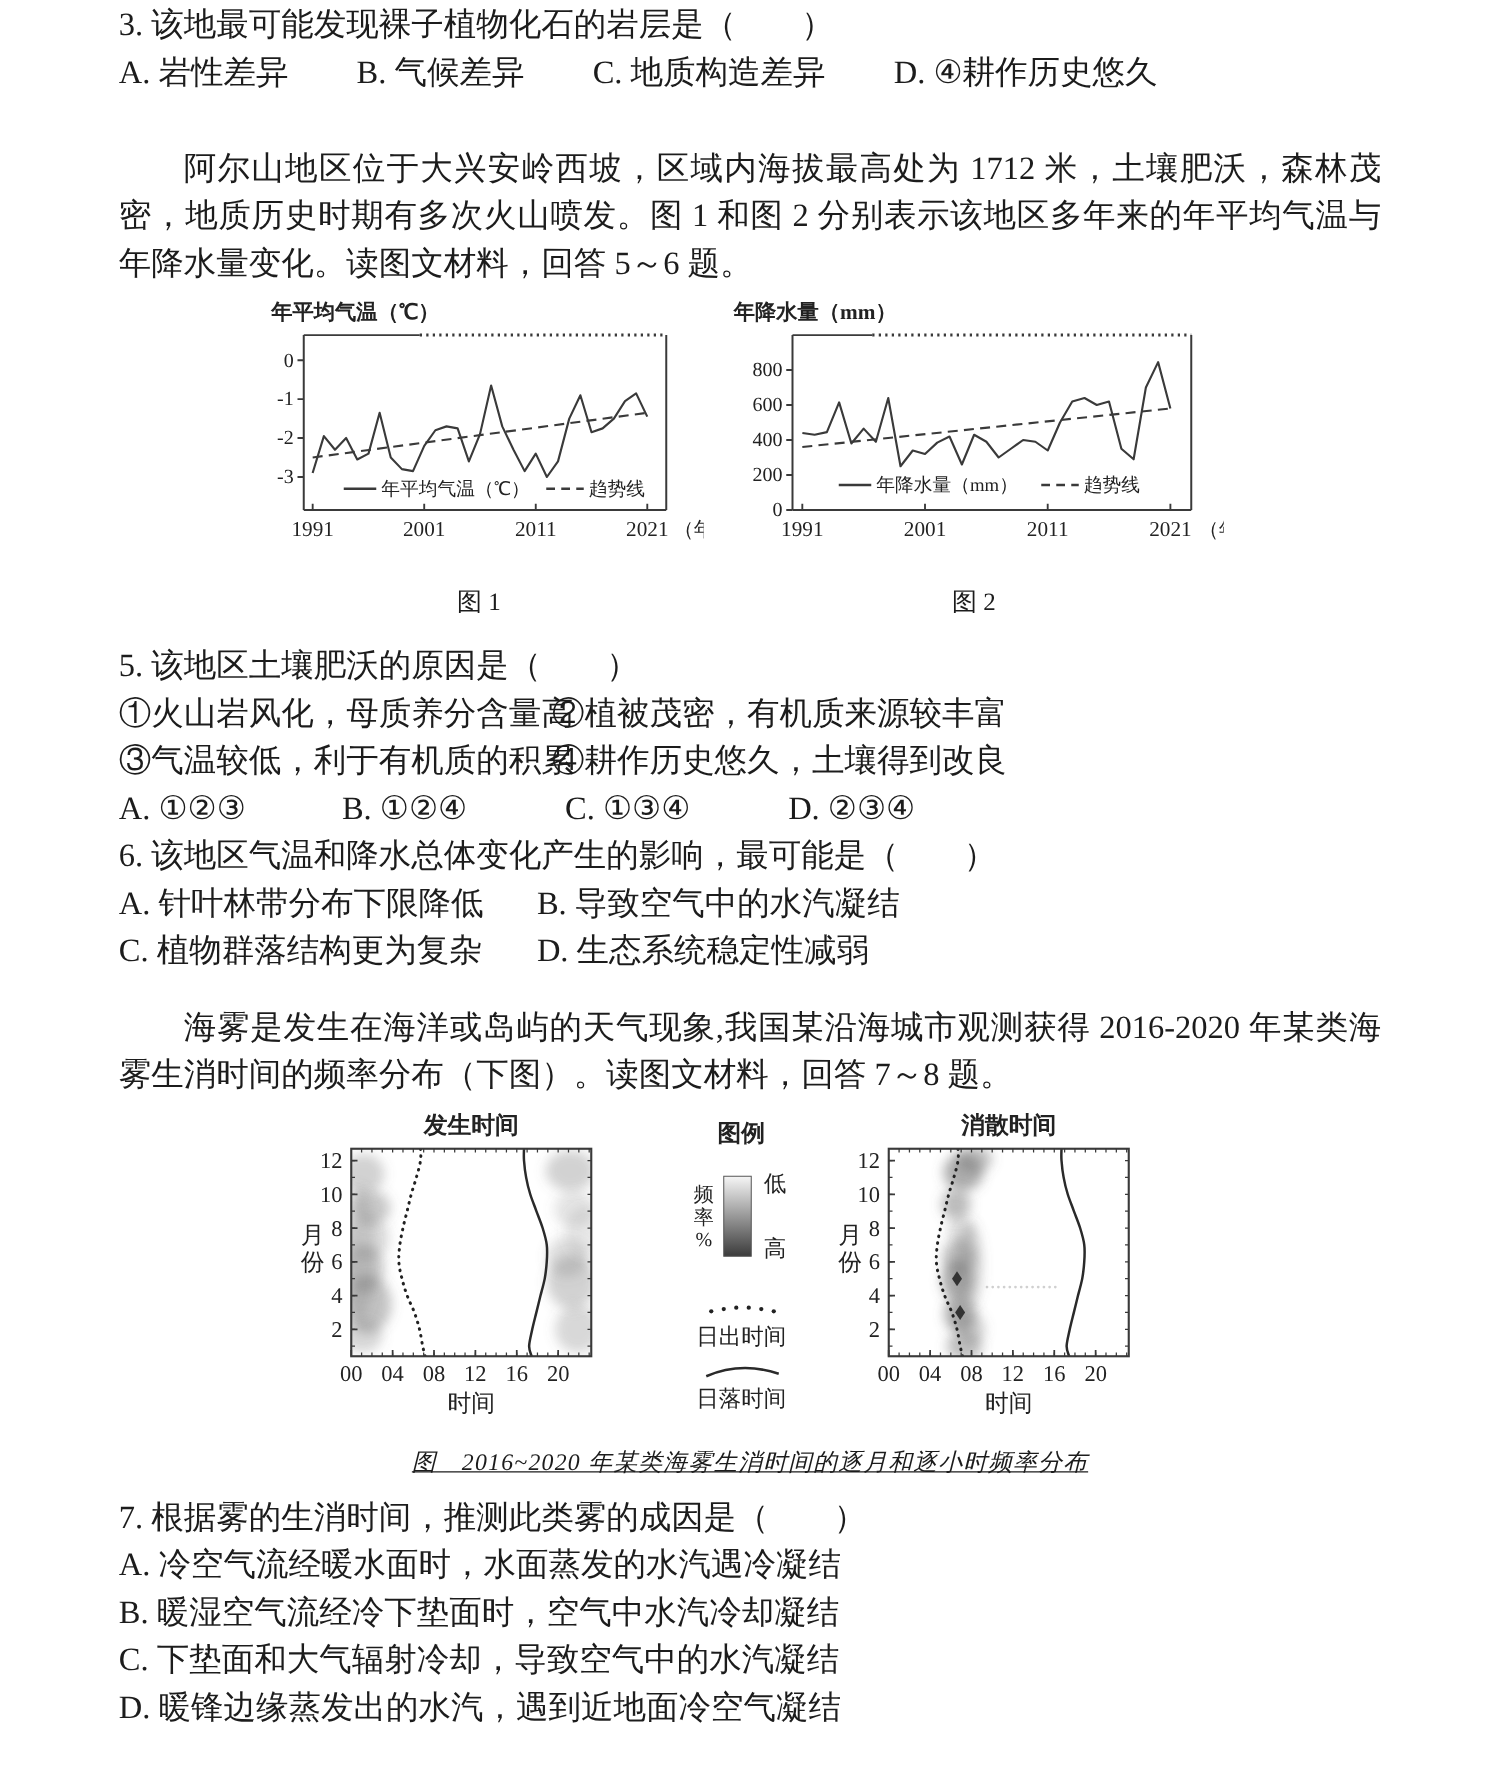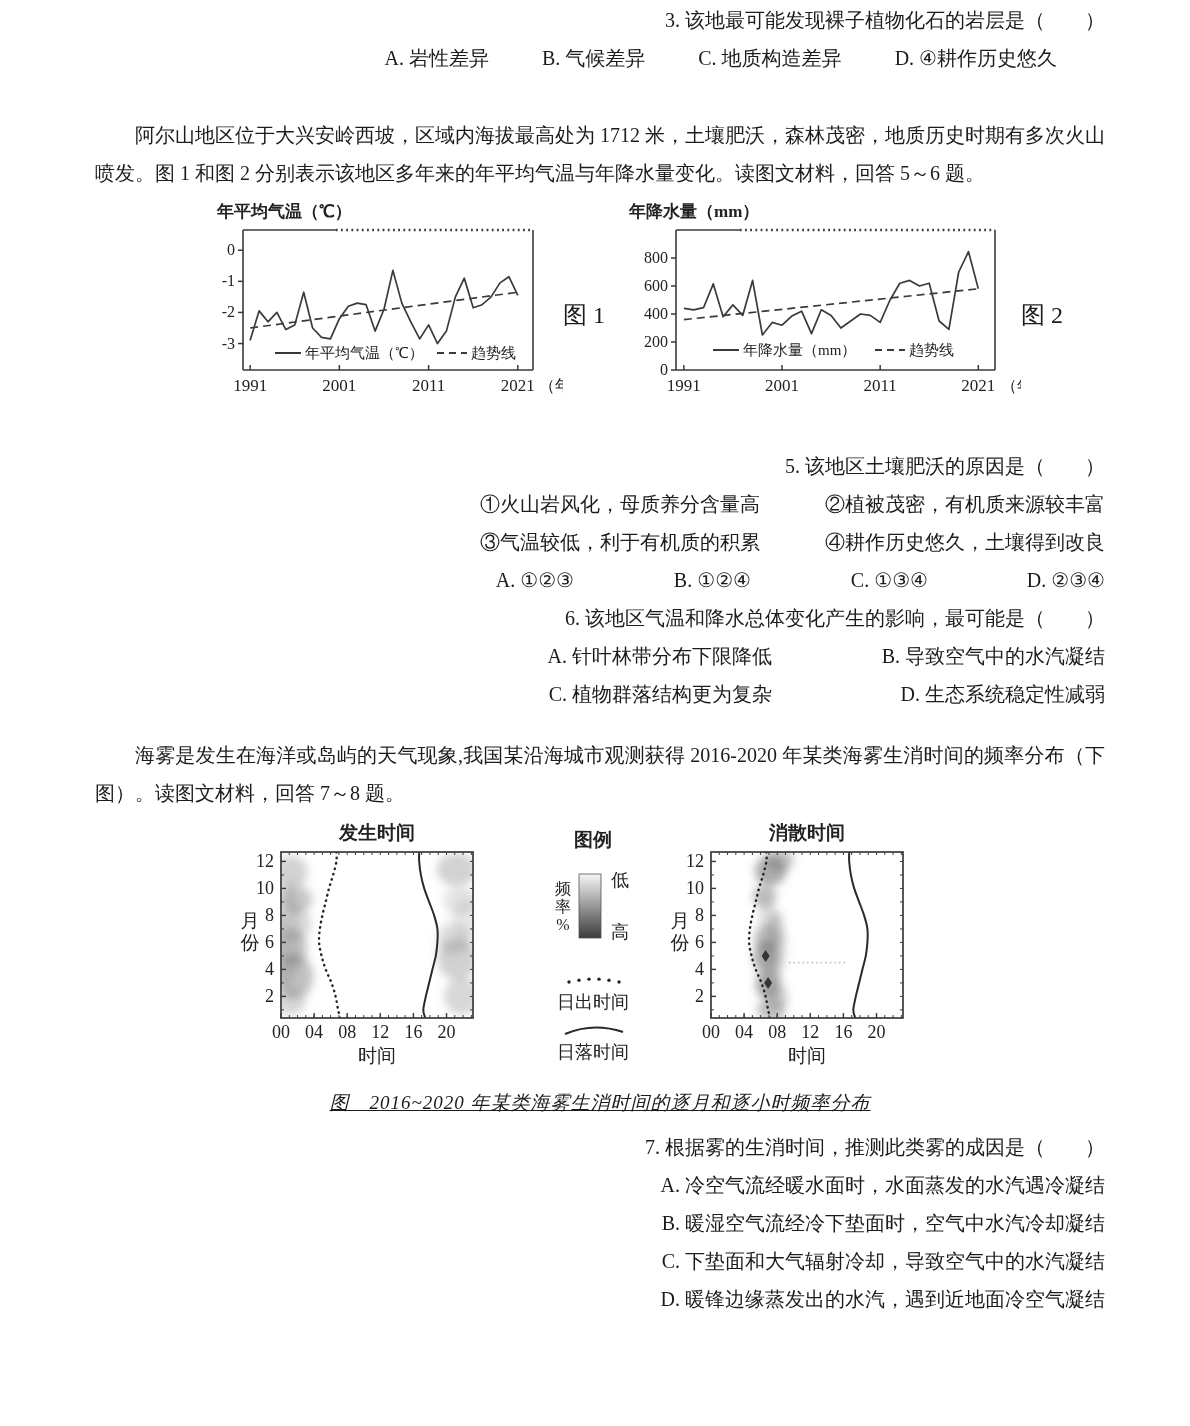--- a/index.html
+++ b/index.html
@@ -1,34 +1,34 @@
 <!DOCTYPE html>
 <html><head>
 <meta charset="utf-8">
 <style>
   html,body{margin:0;padding:0;background:#fff;}
   body{
     width:1190px;height:1426px;box-sizing:border-box;
     padding:8px 85px 0 95px;overflow:hidden;
     font-family:"Liberation Serif",serif;color:#1c1c1c;
   }
-  .t{font-size:20px;line-height:24px;margin:0 0 14px 0;white-space:nowrap;text-align:right;}
+  .t{font-size:26px;line-height:24px;margin:0 0 14px 0;white-space:nowrap;}
   .opt{display:inline-block;}
   .q3opts .opt{margin-right:44px;}
   .q4opts .opt{margin-right:48px;}
   .pair .opt{width:340px;}
   .q5opts .opt{width:172px;}
   .q6opts .opt{width:328px;}
-  .para{font-size:20px;line-height:38px;text-align:justify;text-indent:2em;margin:0;}
+  .para{font-size:26px;line-height:38px;text-align:justify;text-indent:2em;margin:0;}
   .para1{margin-top:46px;}
   .para2{margin-top:30px;}
   .chartrow{display:flex;align-items:flex-start;margin-top:8px;margin-left:108px;}
-  .chartbox{display:flex;flex-direction:row;align-items:center;}
+  .chartbox{display:flex;flex-direction:column;align-items:center;}
   .chartbox.c2{margin-left:16px;}
-  .figcap{font-size:24px;margin-top:2px;}
+  .figcap{font-size:20px;margin-top:2px;}
   .fogrow{display:flex;align-items:flex-start;margin-top:10px;margin-left:140px;}
   .foglegend{margin-left:40px;}
   .fogright{margin-left:10px;}
   .fogcap{font-size:19px;text-align:center;margin-top:6px;font-style:italic;letter-spacing:1px;text-decoration:underline;}
   .qblock{margin-top:0;}
   .q5block{margin-top:26px;}
   .q7block{margin-top:14px;}
   svg text{font-family:"Liberation Serif",serif;fill:#222;}
 </style>
 </head>

